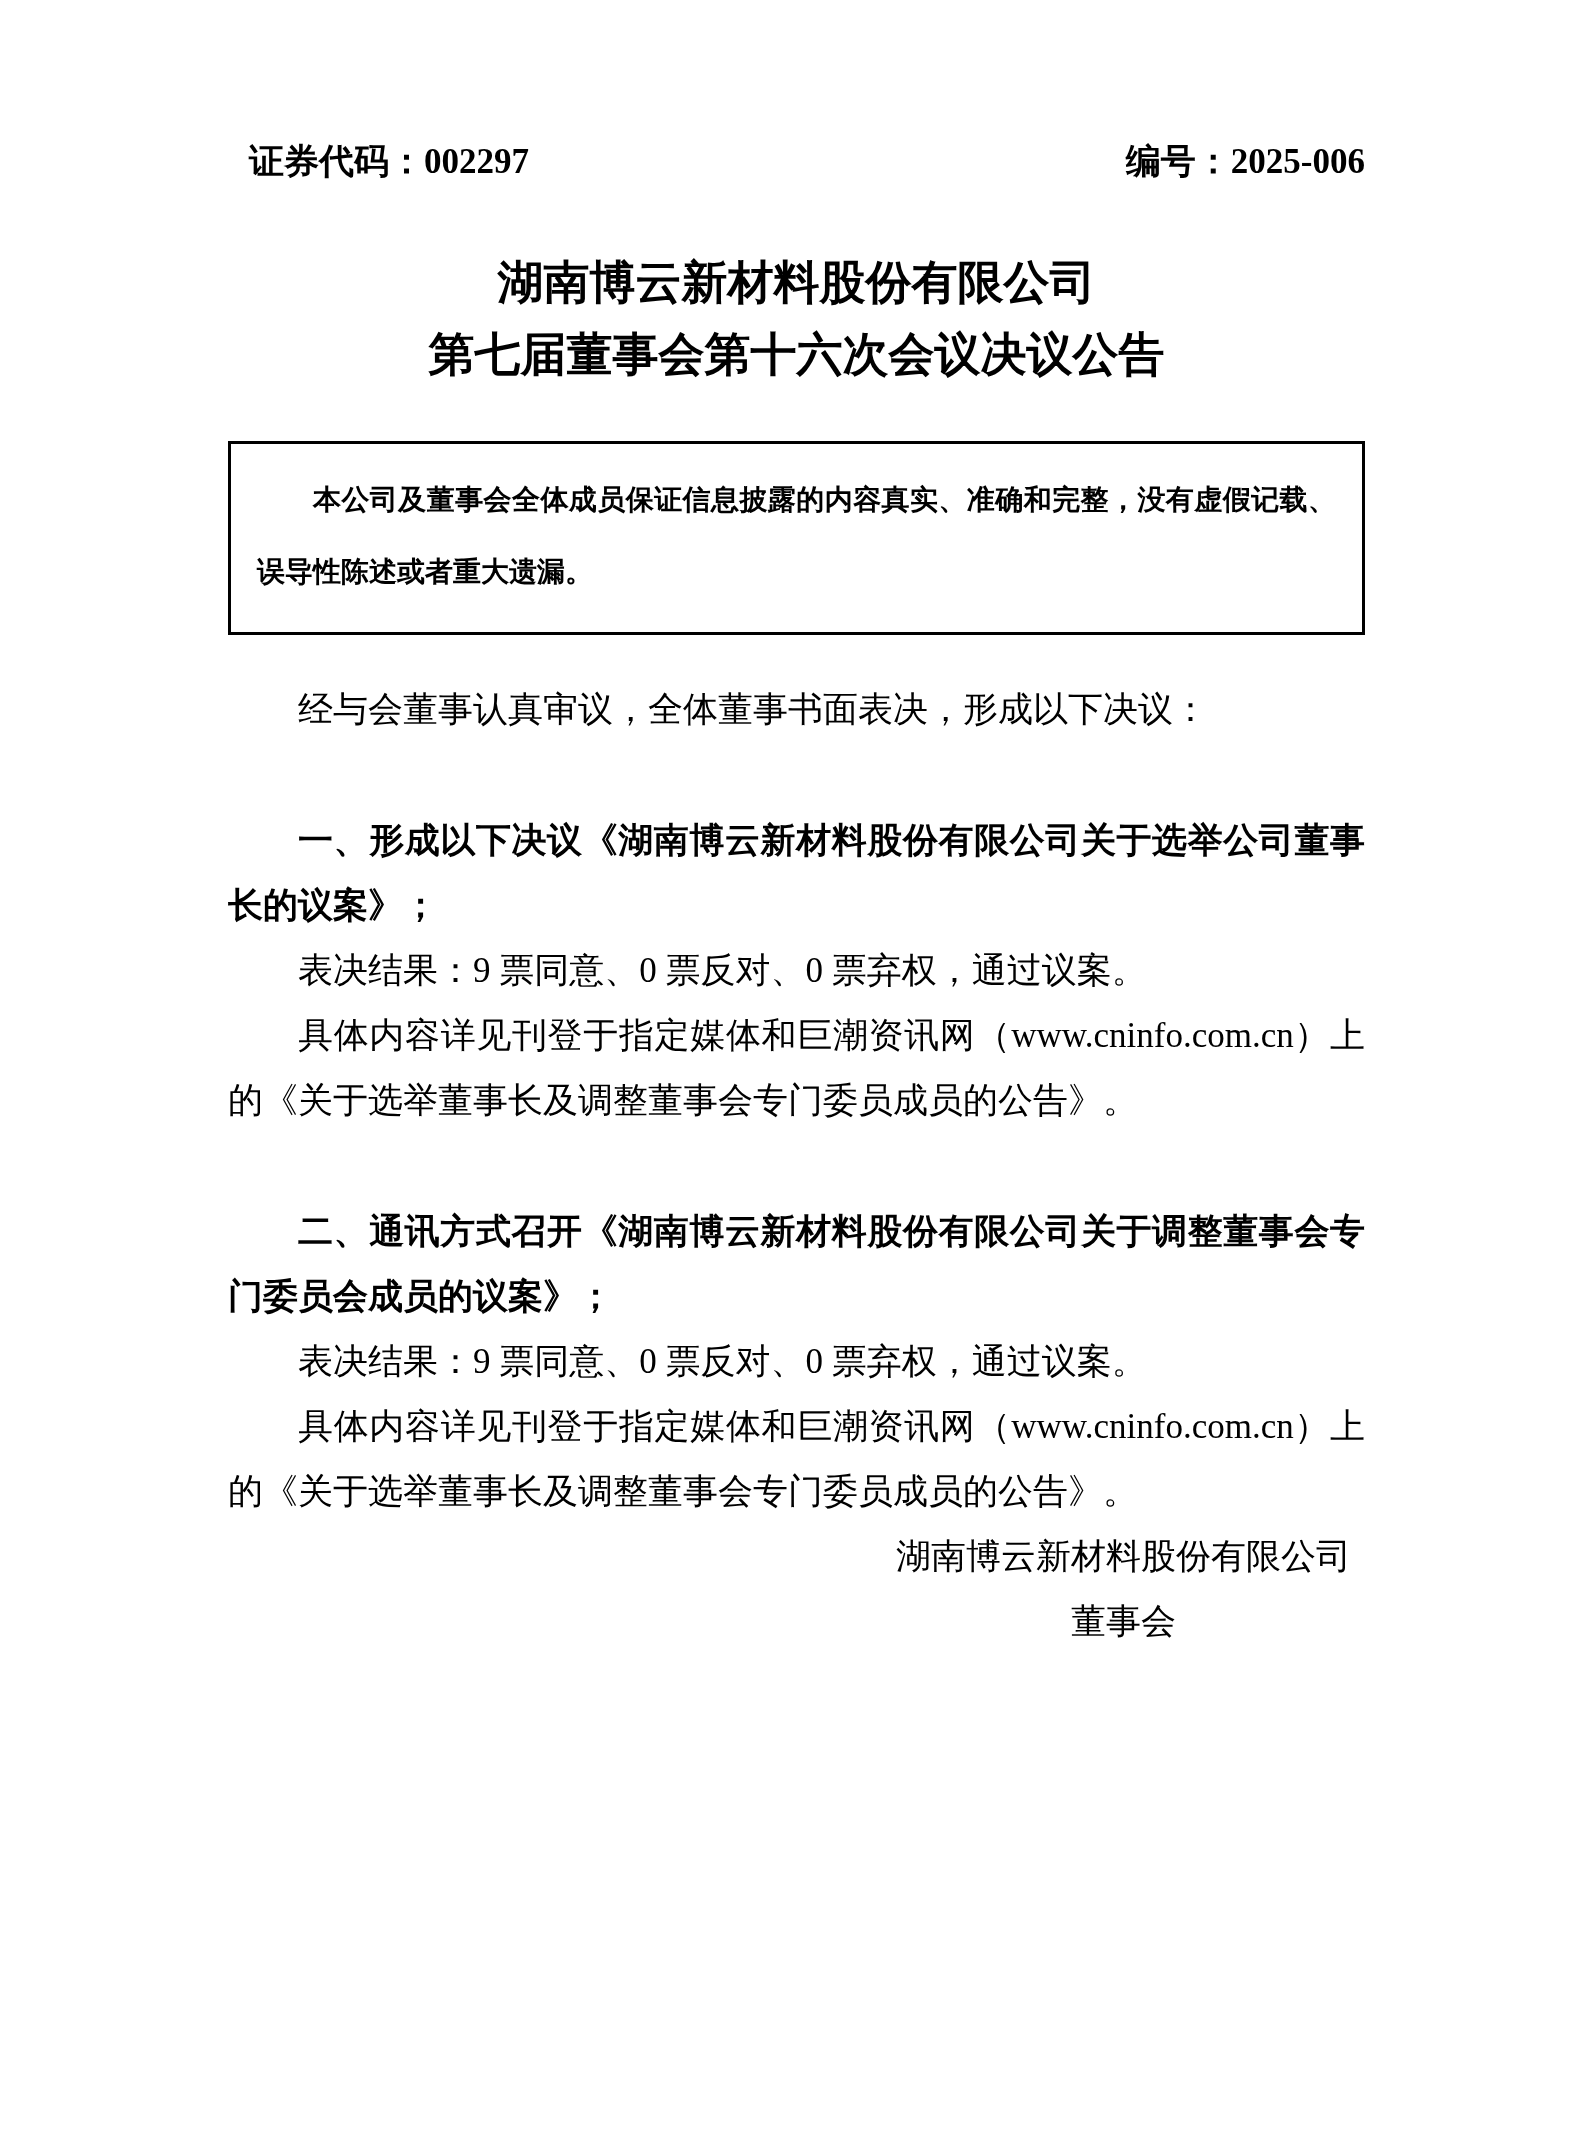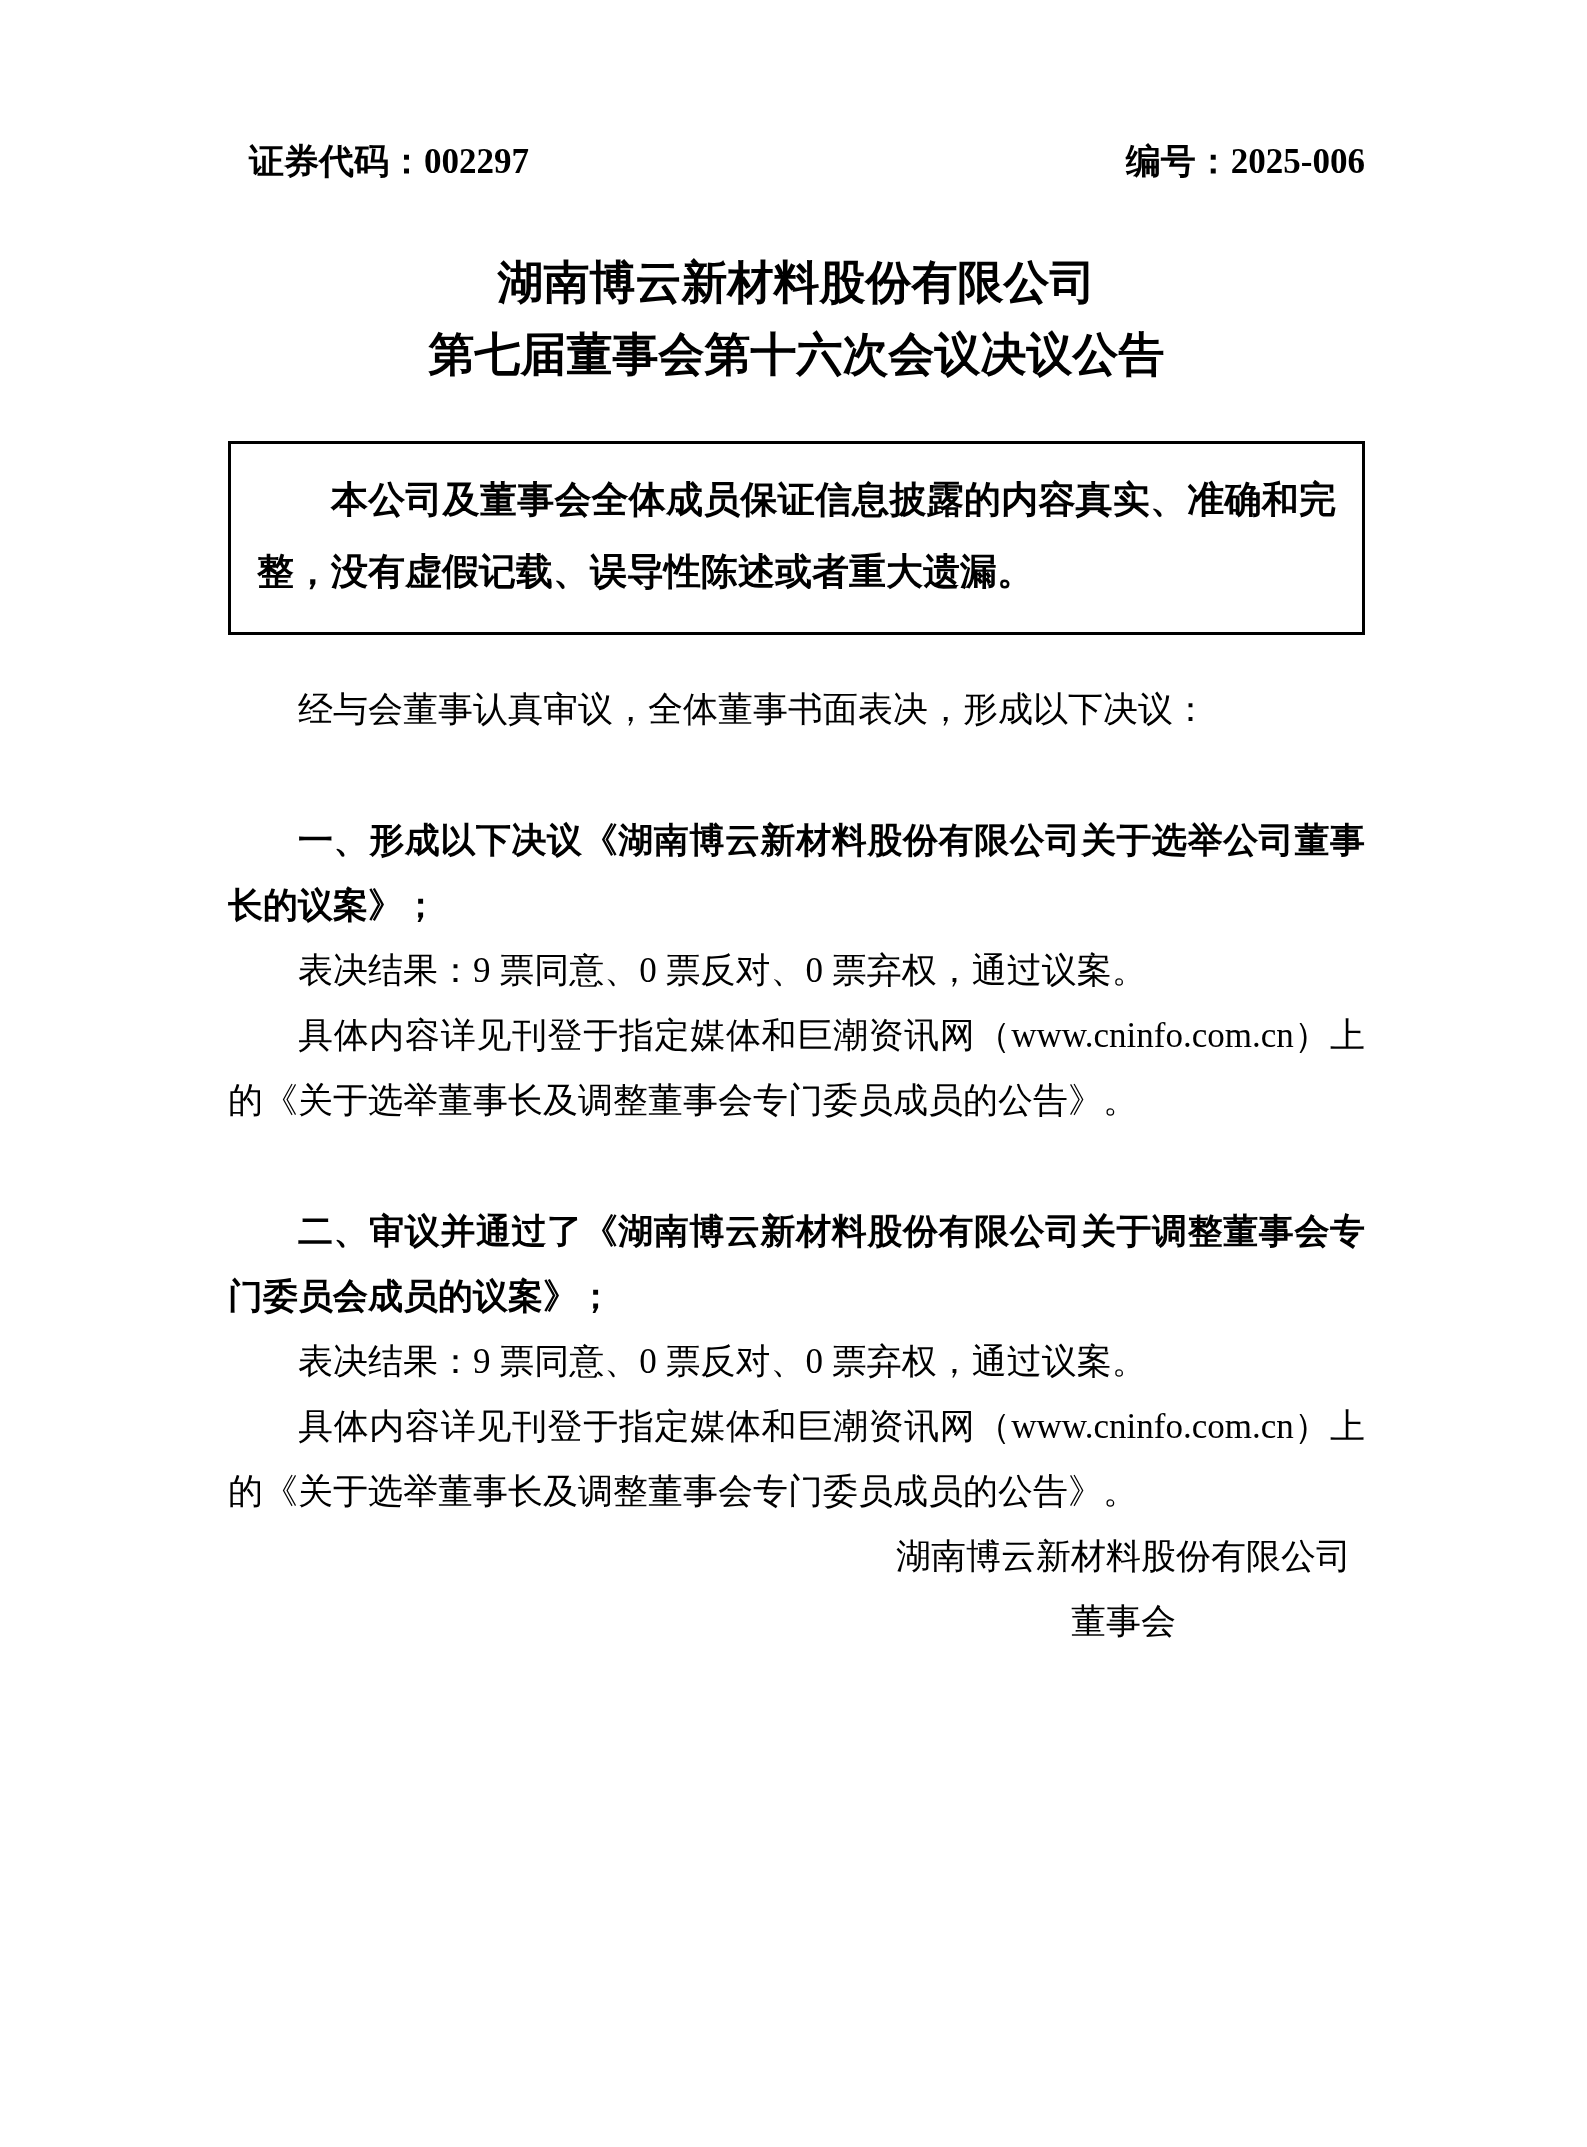--- a/index.html
+++ b/index.html
@@ -35,21 +35,21 @@
     font-weight: bold;
     font-size: 46px;
     line-height: 72px;
   }
   .disclaimer-box {
     box-sizing: border-box;
     margin-top: 50px;
     border: 3px solid #000000;
     padding: 20px 26px 24px 26px;
     font-weight: bold;
-    font-size: 37px;
+    font-size: 28px;
     line-height: 72px;
     text-align: justify;
   }
   .disclaimer-box p {
     margin: 0;
     text-indent: 2em;
   }
   .body-block {
     margin-top: 42px;
   }
@@ -97,21 +97,21 @@
     <p>本公司及董事会全体成员保证信息披露的内容真实、准确和完整，没有虚假记载、误导性陈述或者重大遗漏。</p>
   </div>
 
   <div class="body-block">
     <p>经与会董事认真审议，全体董事书面表决，形成以下决议：</p>
 
     <p class="section-heading">一、形成以下决议《湖南博云新材料股份有限公司关于选举公司董事长的议案》；</p>
     <p>表决结果：9 票同意、0 票反对、0 票弃权，通过议案。</p>
     <p>具体内容详见刊登于指定媒体和巨潮资讯网（www.cninfo.com.cn）上的《关于选举董事长及调整董事会专门委员成员的公告》。</p>
 
-    <p class="section-heading">二、审议并通过了《湖南博云新材料股份有限公司关于调整董事会专门委员会成员的议案》；</p>
+    <p class="section-heading">二、通讯方式召开《湖南博云新材料股份有限公司关于调整董事会专门委员会成员的议案》；</p>
     <p>表决结果：9 票同意、0 票反对、0 票弃权，通过议案。</p>
     <p>具体内容详见刊登于指定媒体和巨潮资讯网（www.cninfo.com.cn）上的《关于选举董事长及调整董事会专门委员成员的公告》。</p>
 
   </div>
 
   <div class="signature-block">
     <div>湖南博云新材料股份有限公司</div>
     <div>董事会</div>
 
   </div>

